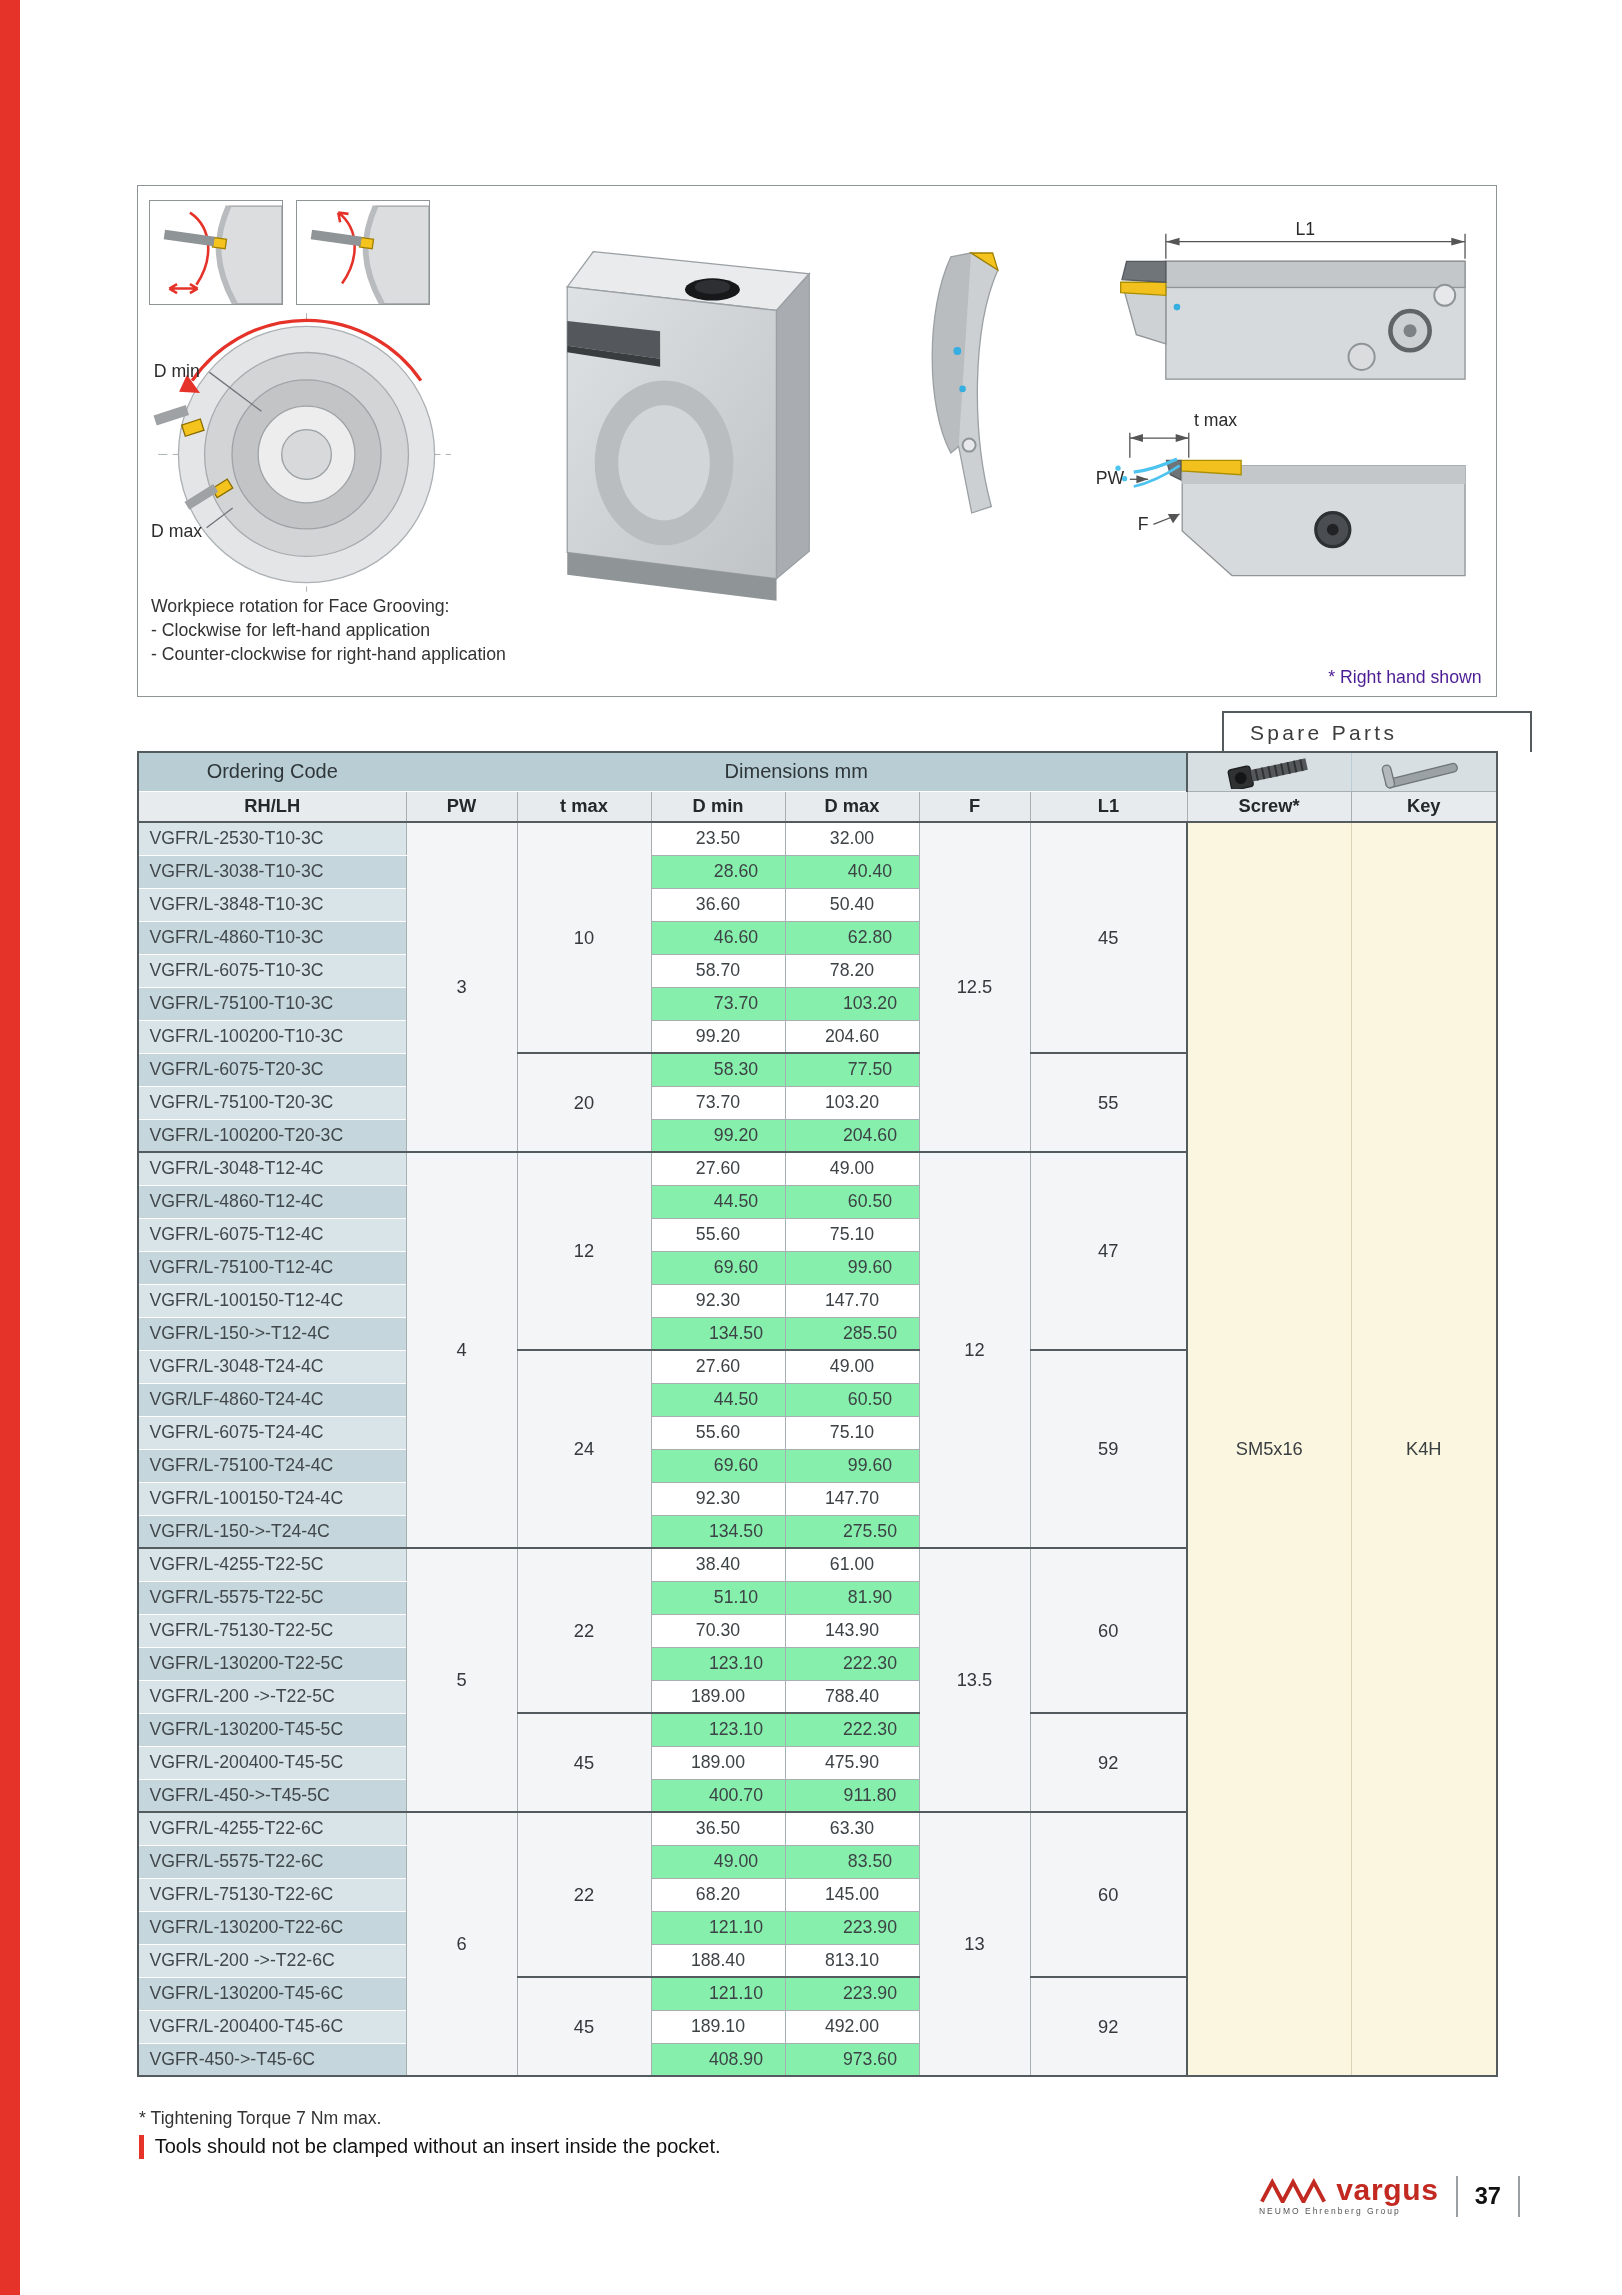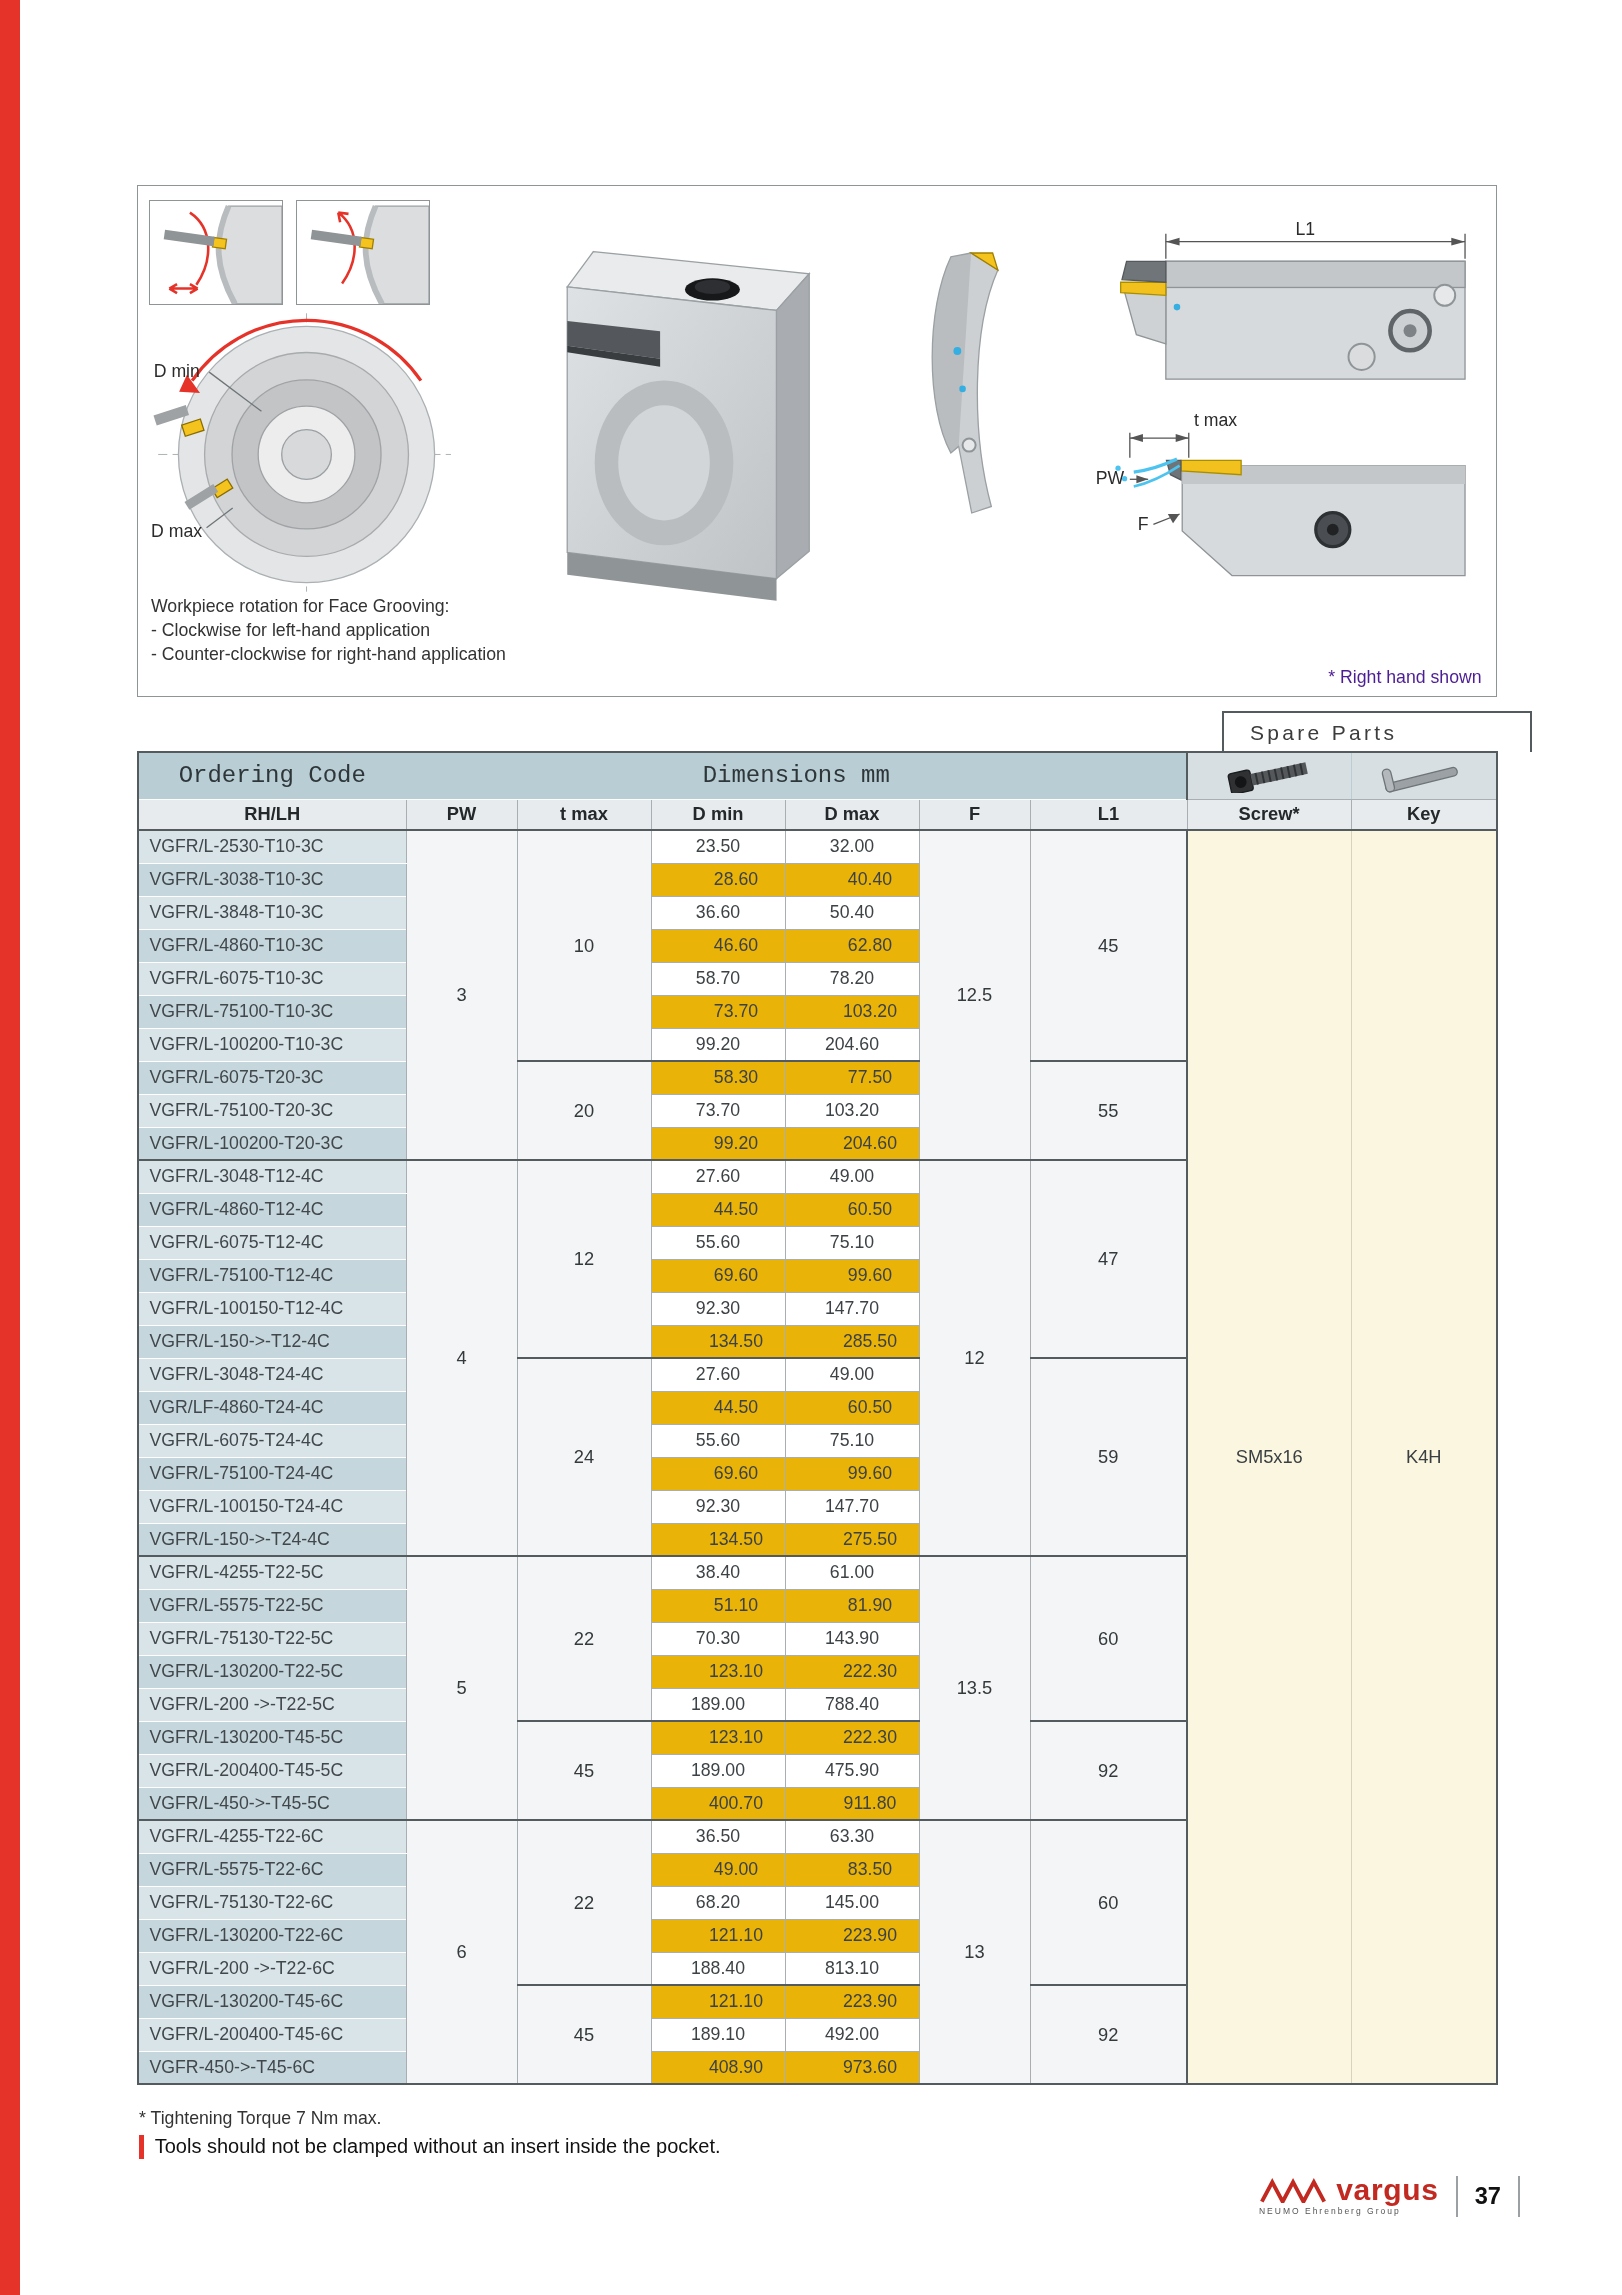--- a/index.html
+++ b/index.html
@@ -32,28 +32,28 @@
 
   
   .main-table{position:absolute;left:137px;top:751px;width:1360px;border-collapse:collapse;table-layout:fixed;
     border:2px solid #545b5f;}
   .main-table th,.main-table td{border:0.7px solid #a7afb2;}
   .main-table td{height:33px;font-size:17.7px;color:#3c4245;text-align:center;vertical-align:middle;padding:0;}
   td.code{text-align:left;padding-left:10.5px;border-top:1.3px solid #ffffff;border-bottom:1.3px solid #ffffff;color:#41474b;}
   td.code.even{background:#d8e4e8;}
   td.code.odd{background:#c5d7dc;}
   td.num.even{background:#ffffff;}
-  td.num.odd{background:#eab308;padding-left:36px;}
+  td.num.odd{background:#86efac;padding-left:36px;}
   td.merged{background:#f3f5f6;font-size:18.3px;color:#34393c;}
   td.spare{background:#fbf6e0;font-size:18.3px;color:#3a3f42;}
   td.screw-col{border-left:2px solid #545b5f;border-right:0.7px solid #d9d3b8;}
   tr.group-start td{border-top:2px solid #545b5f;}
   tr.sub-start td:not(.code){border-top:2px solid #545b5f;}
-  tr.h1 th{height:47px;background:#b9ced4;font-size:24px;font-weight:400;color:#2e3639;
-    border:0.7px solid #b9ced4;border-bottom:1.3px solid #fdfdfd;font-family:Liberation Mono, monospace;}
+  tr.h1 th{height:39px;background:#b9ced4;font-size:20px;font-weight:400;color:#2e3639;
+    border:0.7px solid #b9ced4;border-bottom:1.3px solid #fdfdfd;}
   tr.h1 th.icon-cell{background:#d7dfe2;border-left:2px solid #545b5f;border-bottom:0.7px solid #a7afb2;}
   tr.h1 th.icon-cell.key{border-left:0.7px solid #a7afb2;}
   tr.h2 th{height:31px;background:#e7ebed;font-size:18.3px;font-weight:700;color:#24282a;border-bottom:2px solid #545b5f;}
   .hdr-icon{display:block;margin:0 auto;}
 
   
   .footnote1{position:absolute;left:139px;top:2108px;font-size:17.7px;color:#333;}
   .footnote2{position:absolute;left:139px;top:2135px;font-size:20px;color:#111;display:flex;align-items:center;gap:10.5px;}
   .redbar{width:5.2px;height:23.6px;background:#e6332a;}
   .footer{position:absolute;right:103px;top:2176px;display:flex;align-items:center;gap:17px;}

